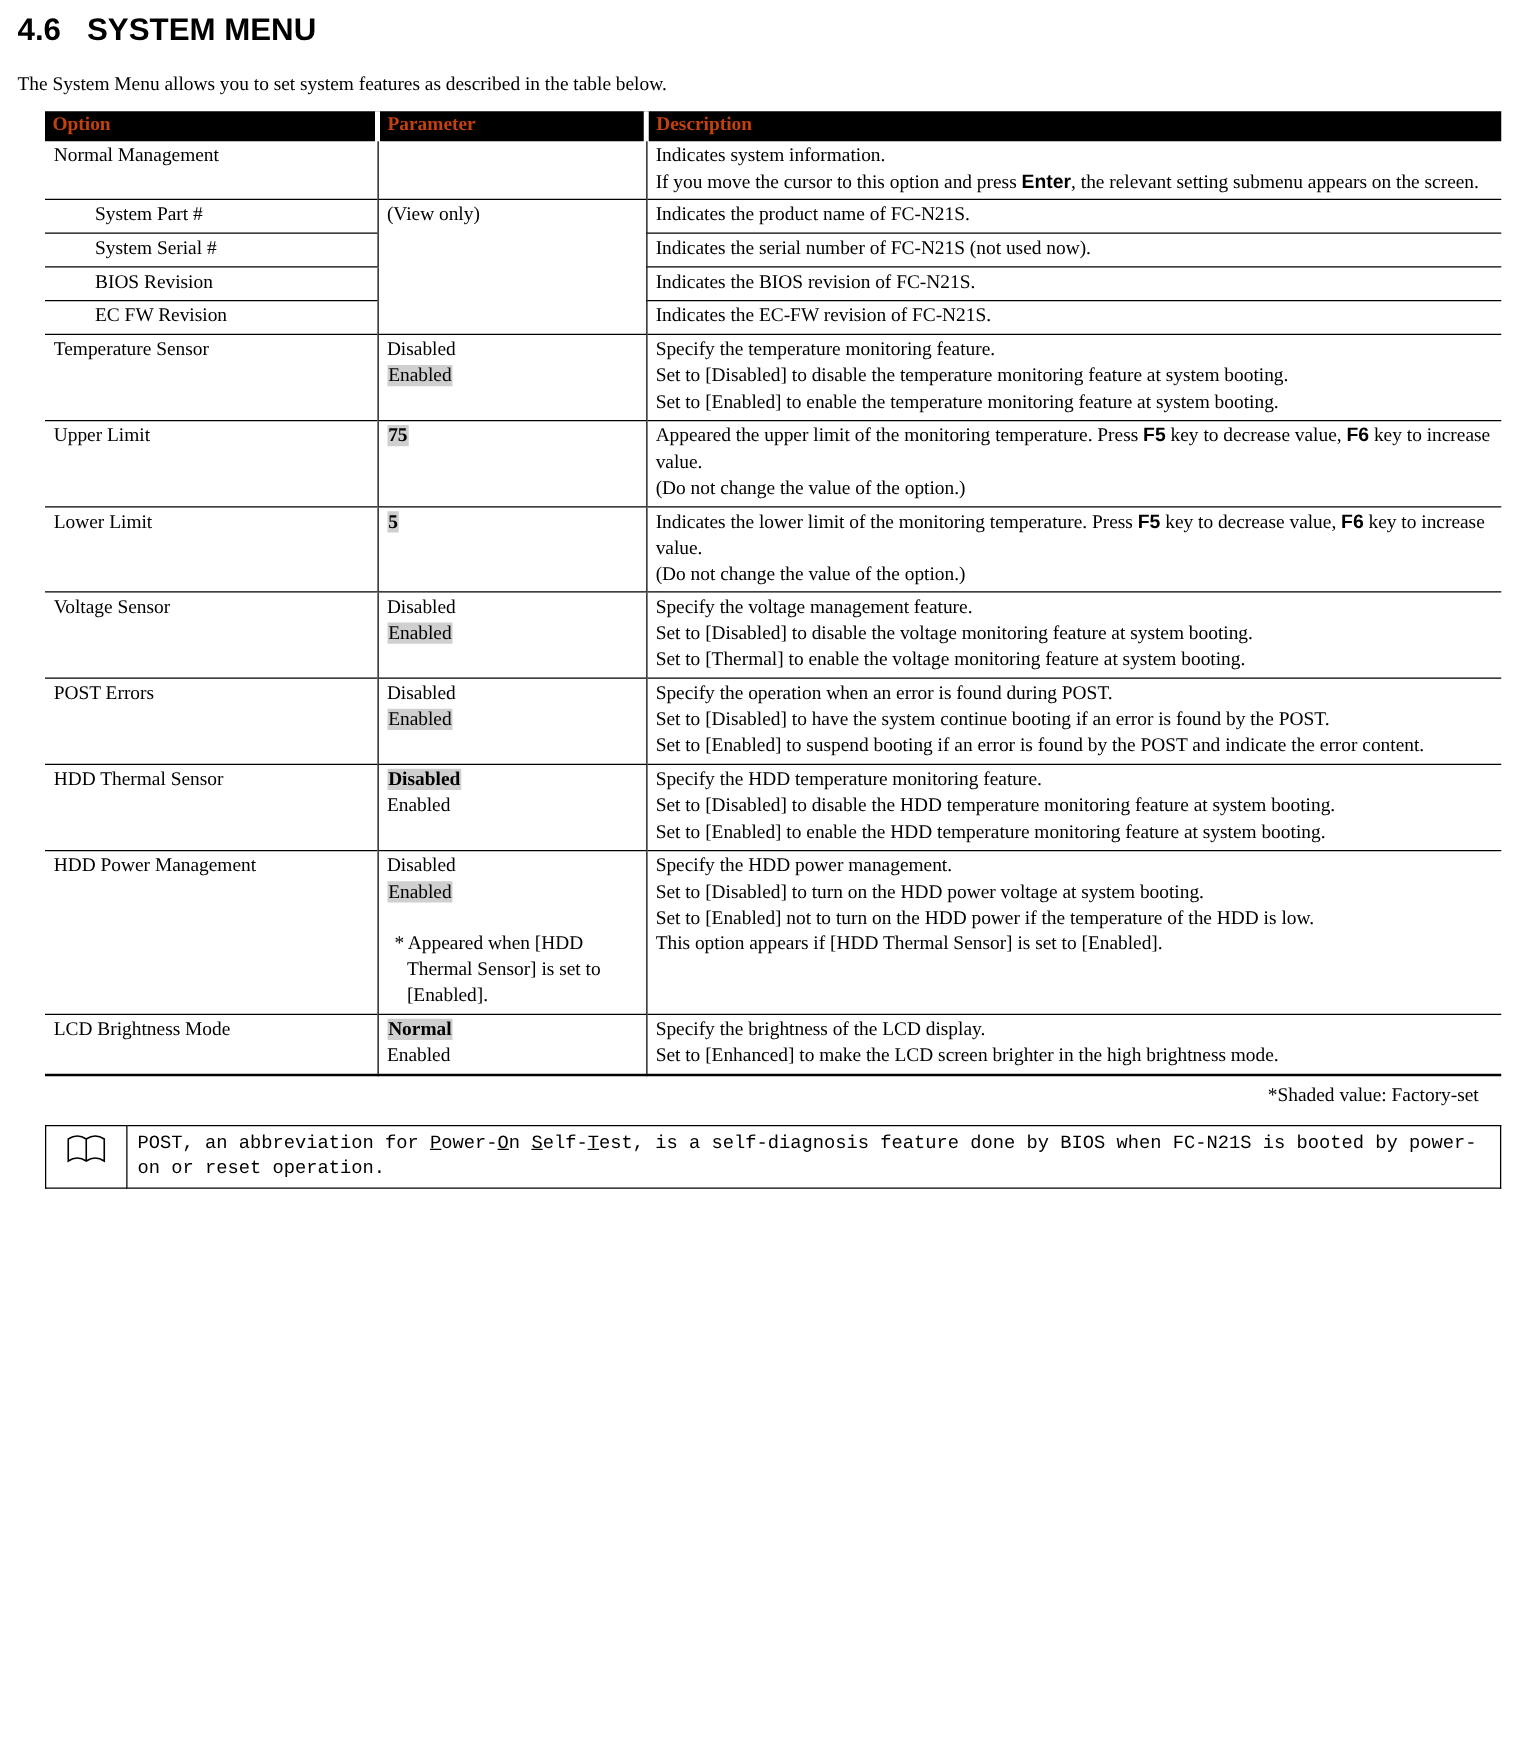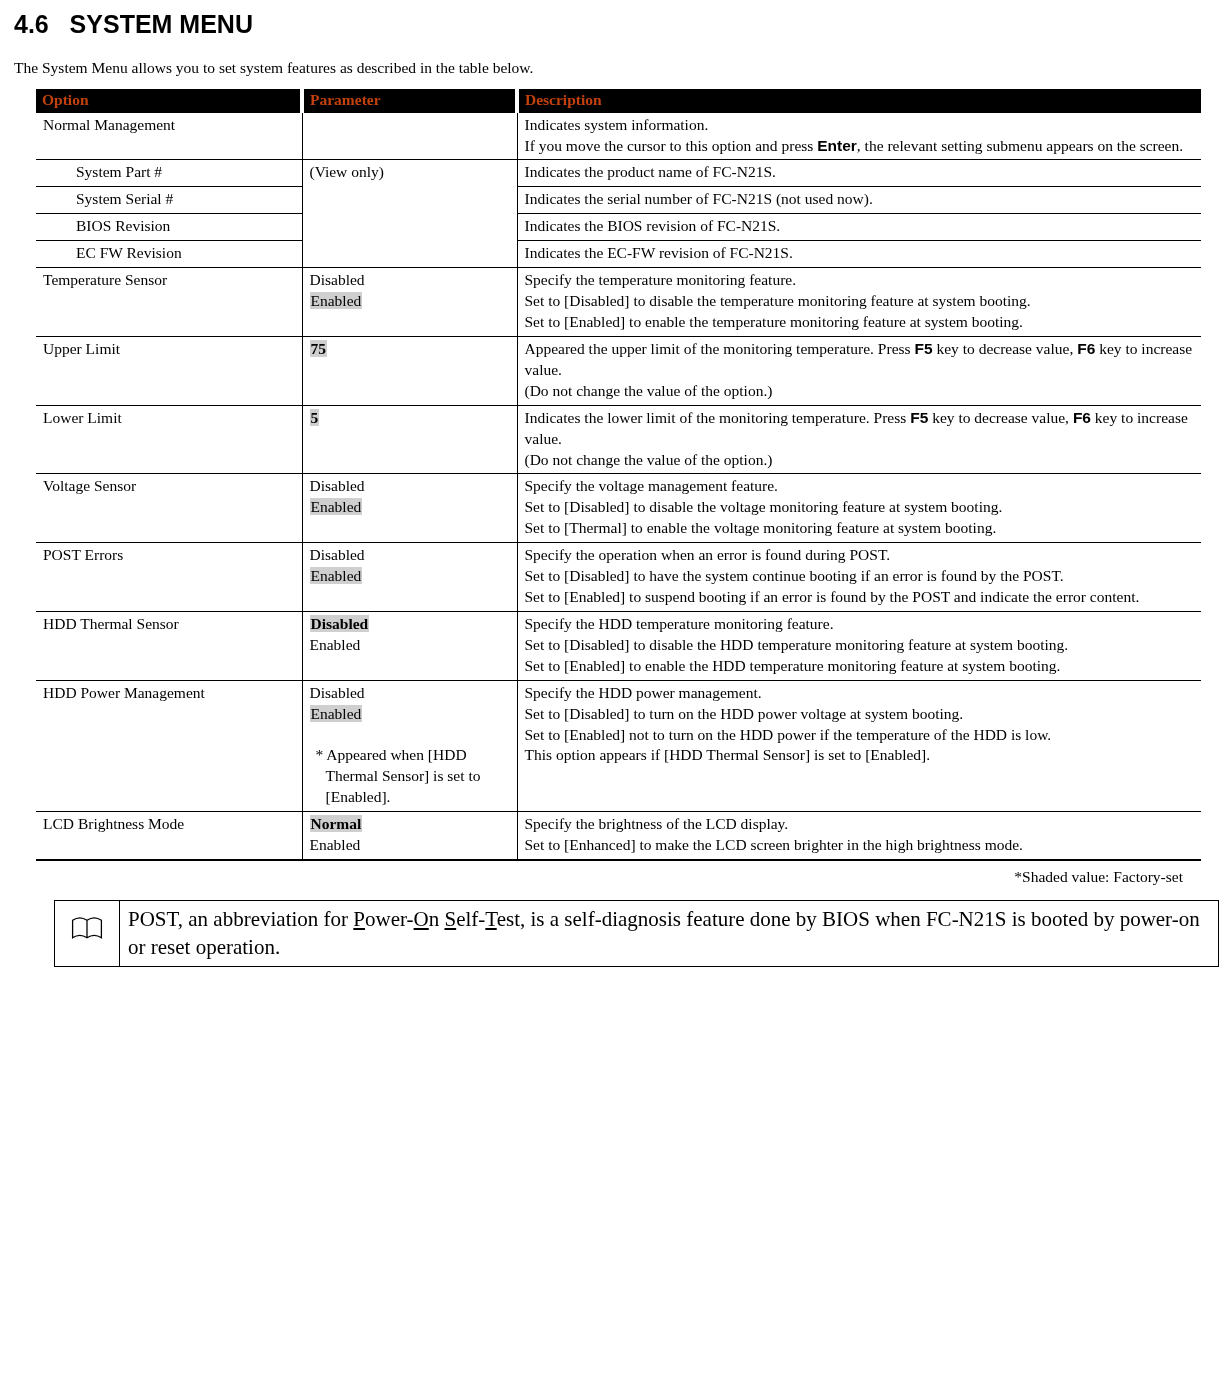--- a/index.html
+++ b/index.html
@@ -23,21 +23,21 @@
   table.outer > tbody > tr > td { vertical-align: top; padding: 2px 7px 3px 7px; border-top: 1px solid #000; border-right: 1px solid #000;}
   table.outer > tbody > tr > td:first-child { border-left: none; }
   table.outer > tbody > tr > td:last-child { border-right: none;}
   .col-opt { width: 266px; }
   .col-par { width: 215px; }
   .hl { background: #cfcfcf; padding: 0 1px; }
   .bold { font-weight: bold; }
   .sub-indent { padding-left: 40px !important; border-left: none !important;}
   .footnote { text-align: right; margin: 6px 28px 0 0;}
   .notebox-wrap { margin: 12px 0 0 22px; width: 1165px; }
-  table.notebox { border-collapse: collapse; width: 100%; font-family: Liberation Serif, serif; font-size: 21px; margin-left: 18px;}
+  table.notebox { border-collapse: collapse; width: 100%; font-family: Liberation Mono, monospace; font-size: 15px;}
   table.notebox td { border: 1px solid #000; padding: 4px 8px; vertical-align: middle;}
   table.notebox td.icon { width: 48px; text-align: center; font-size: 24px;}
   .sans-bold { font-family: Arial, Helvetica, sans-serif; font-weight: bold; }
   u.key { text-decoration: underline; }
   .desc p { margin: 0 0 0 0; }
   svg.book { width:32px; height:26px; }
 </style>
 </head>
 <body>
 

